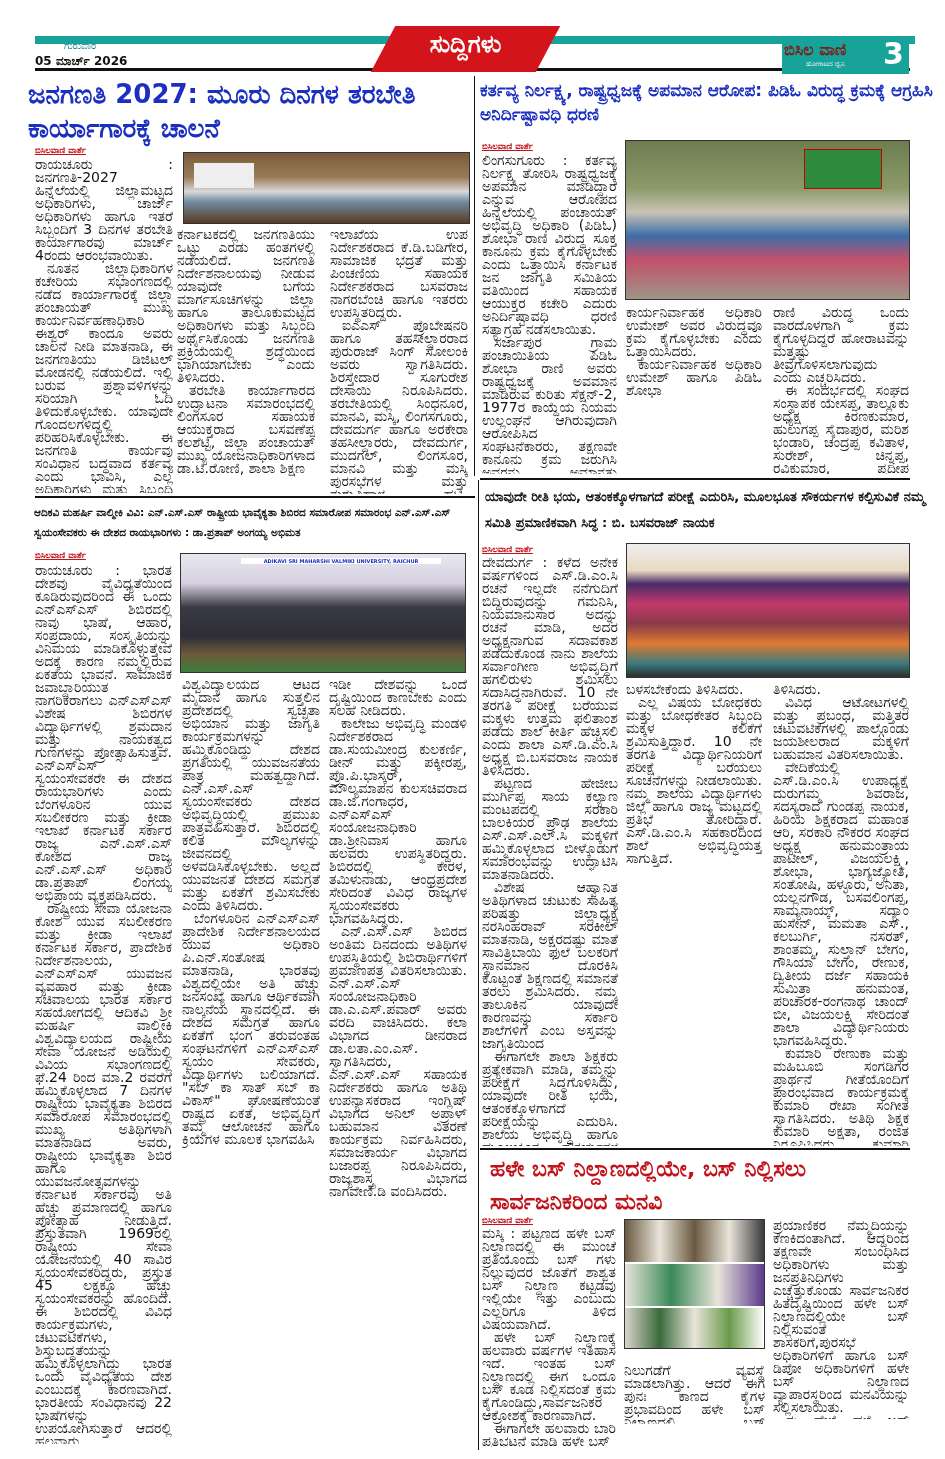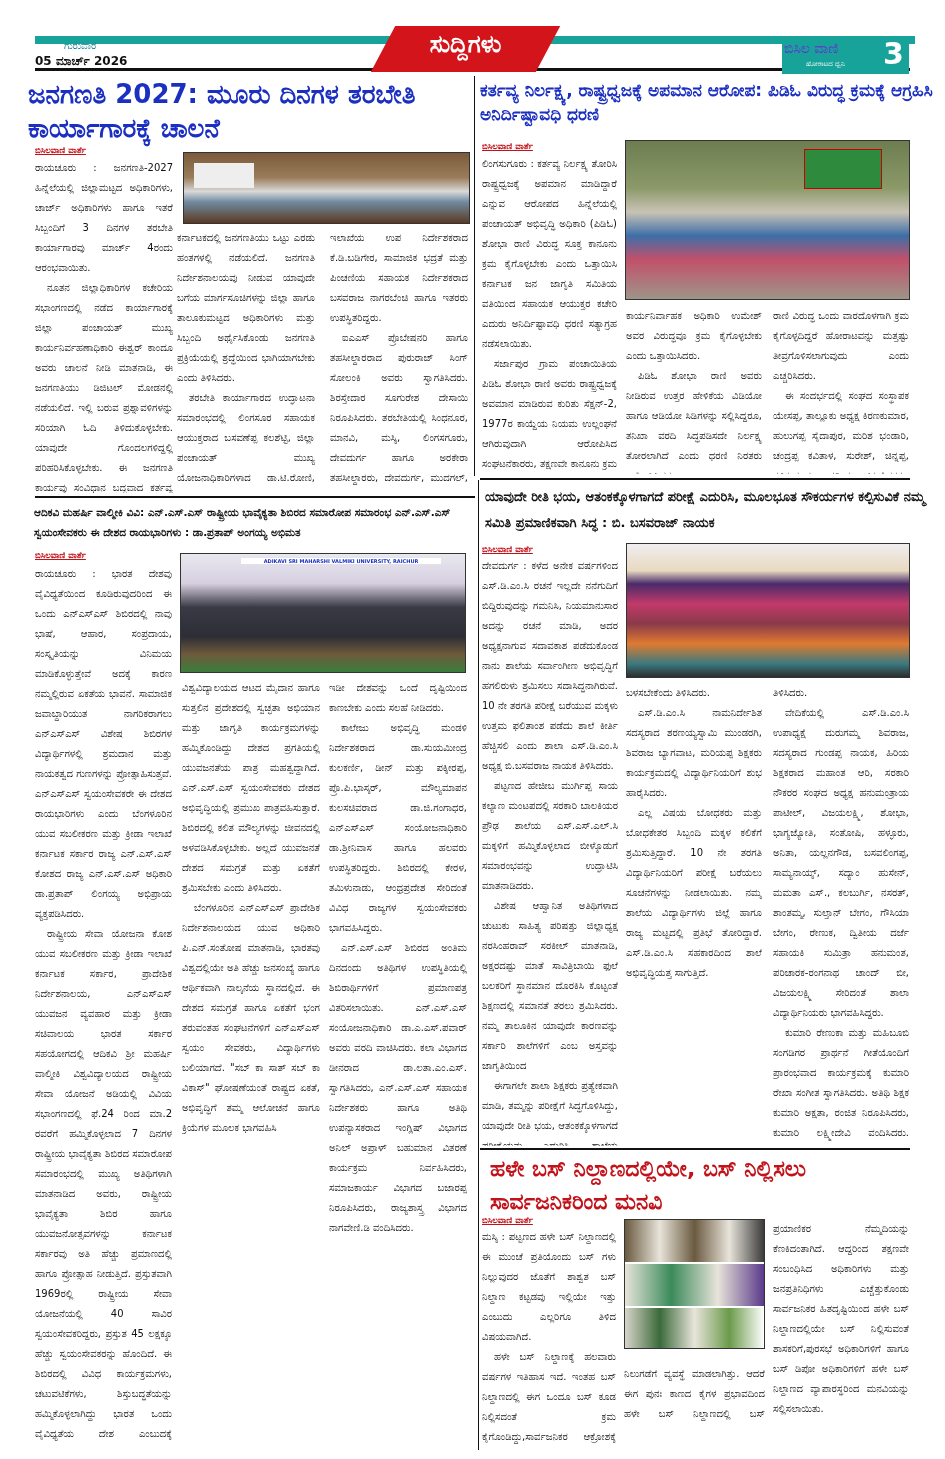--- a/index.html
+++ b/index.html
@@ -6,37 +6,37 @@
 body{width:945px;height:1459px;background:#fff;font-family:"DejaVu Sans",sans-serif;color:#111;position:relative;overflow:hidden}
 .abs{position:absolute}
 
 #topbar{left:35px;top:36px;width:880px;height:8px;background:#17a39a}
 #dayname{left:64px;top:40px;font-size:10px;color:#0e7a8c}
 #date{left:35px;top:54px;font-size:12px;font-weight:bold;color:#111}
 #blackline{left:35px;top:68px;width:875px;height:3px;background:#111}
 #section{left:383px;top:26px;width:165px;height:46px;background:#d4141b;transform:skewX(-28deg)}
 #section-label{left:383px;top:30px;width:165px;text-align:center;color:#fff;font-size:24px;font-weight:bold}
 #brand{left:782px;top:39px;width:127px;height:35px;background:#17a39a}
-#brand-name{left:784px;top:40px;font-size:14px;font-weight:normal;color:#6d28d9}
+#brand-name{left:784px;top:40px;font-size:16px;font-weight:bold;color:#7f1d1d}
 #brand-sub{left:806px;top:60px;font-size:7px;color:#fff}
 #page-num{left:883px;top:36px;font-size:30px;font-weight:bold;color:#fff}
 
 .hl{text-align:left;font-weight:bold;line-height:1.2}
 #h1{left:28px;top:77px;width:440px;font-size:26px;color:#1b2fc0;line-height:34px}
 #h2{left:480px;top:78px;width:460px;font-size:17px;color:#1b2fc0;line-height:24px}
 #h3{left:34px;top:502px;width:440px;font-size:10.5px;color:#111;line-height:20px}
 #h4{left:485px;top:484px;width:450px;font-size:13px;color:#111;line-height:26px}
 #h5{left:490px;top:1152px;width:440px;font-size:22px;color:#c2121a;line-height:33px}
 
 .vrule{background:#111;width:1px}
 .hrule{background:#111;height:2px}
 
 .byline{font-size:8.5px;font-weight:bold;color:#c2121a;text-decoration:underline}
 
-.col{font-size:10px;line-height:20px;text-align:justify;color:#111;overflow:hidden}
+.col{font-size:14px;line-height:13px;text-align:justify;color:#111;overflow:hidden}
 .col p{text-indent:12px}
 .col p.first{text-indent:0}
 
 .photo{overflow:hidden;border:1px solid #333}
 </style>
 </head>
 <body>
 
 <div class="abs" id="topbar"></div>
 <div class="abs" id="dayname">ಗುರುವಾರ</div>
@@ -78,21 +78,20 @@
 <div class="abs byline" style="left:482px;top:141px">ಬಿಸಿಲವಾಣಿ ವಾರ್ತೆ</div>
 <div class="abs photo" style="left:625px;top:140px;width:285px;height:160px;background:linear-gradient(180deg,#6d7d50 0%,#8c9a6a 30%,#c9c3b5 45%,#3d6ea8 60%,#c2506a 75%,#9e9588 100%)">
   <div style="position:absolute;left:178px;top:8px;width:78px;height:40px;background:#2e8a3c;border:1px solid #c00"></div>
 </div>
 <div class="abs col" style="left:482px;top:154px;width:135px;height:320px">
   <p class="first">ಲಿಂಗಸುಗೂರು : ಕರ್ತವ್ಯ ನಿರ್ಲಕ್ಷ್ಯ ತೋರಿಸಿ ರಾಷ್ಟ್ರಧ್ವಜಕ್ಕೆ ಅಪಮಾನ ಮಾಡಿದ್ದಾರೆ ಎನ್ನುವ ಆರೋಪದ ಹಿನ್ನೆಲೆಯಲ್ಲಿ ಪಂಚಾಯತ್ ಅಭಿವೃದ್ಧಿ ಅಧಿಕಾರಿ (ಪಿಡಿಓ) ಶೋಭಾ ರಾಣಿ ವಿರುದ್ಧ ಸೂಕ್ತ ಕಾನೂನು ಕ್ರಮ ಕೈಗೊಳ್ಳಬೇಕು ಎಂದು ಒತ್ತಾಯಿಸಿ ಕರ್ನಾಟಕ ಜನ ಜಾಗೃತಿ ಸಮಿತಿಯ ವತಿಯಿಂದ ಸಹಾಯಕ ಆಯುಕ್ತರ ಕಚೇರಿ ಎದುರು ಅನಿರ್ದಿಷ್ಟಾವಧಿ ಧರಣಿ ಸತ್ಯಾಗ್ರಹ ನಡೆಸಲಾಯಿತು.</p>
   <p>ಸರ್ಜಾಪುರ ಗ್ರಾಮ ಪಂಚಾಯಿತಿಯ ಪಿಡಿಓ ಶೋಭಾ ರಾಣಿ ಅವರು ರಾಷ್ಟ್ರಧ್ವಜಕ್ಕೆ ಅವಮಾನ ಮಾಡಿರುವ ಕುರಿತು ಸೆಕ್ಷನ್-2, 1977ರ ಕಾಯ್ದೆಯ ನಿಯಮ ಉಲ್ಲಂಘನೆ ಆಗಿರುವುದಾಗಿ ಆರೋಪಿಸಿದ ಸಂಘಟನೆಕಾರರು, ತಕ್ಷಣವೇ ಕಾನೂನು ಕ್ರಮ ಜರುಗಿಸಿ ಅವರನ್ನು ಅಮಾನತು ಮಾಡಬೇಕೆಂದು ಆಗ್ರಹಿಸಿದರು. ಅಲ್ಲದೆ, ಪ್ರಕರಣದ ಕುರಿತು ಸೂಕ್ತ ತನಿಖೆ ಕೈಗೊಳ್ಳದೇ ಪಿಡಿಓಗೆ ಬೆಂಬಲ ನೀಡುತ್ತಿದ್ದಾರೆ ಎನ್ನಲಾದ ತಾಲ್ಲೂಕು ಪಂಚಾಯಿತಿ</p>
 </div>
 <div class="abs col" style="left:626px;top:306px;width:136px;height:168px">
   <p class="first">ಕಾರ್ಯನಿರ್ವಾಹಕ ಅಧಿಕಾರಿ ಉಮೇಶ್ ಅವರ ವಿರುದ್ಧವೂ ಕ್ರಮ ಕೈಗೊಳ್ಳಬೇಕು ಎಂದು ಒತ್ತಾಯಿಸಿದರು.</p>
-  <p>ಪಿಡಿಓ ಶೋಭಾ ರಾಣಿ ಅವರು ನೀಡಿರುವ ಉತ್ತರ ಹೇಳಿಕೆಯ ವಿಡಿಯೋ ಹಾಗೂ ಆಡಿಯೋ ಸಿಡಿಗಳನ್ನು ಸಲ್ಲಿಸಿದ್ದರೂ, ತನಿಖಾ ವರದಿ ಸಿದ್ಧಪಡಿಸದೇ ನಿರ್ಲಕ್ಷ್ಯ ತೋರಲಾಗಿದೆ ಎಂದು ಧರಣಿ ನಿರತರು ಆರೋಪಿಸಿದರು.</p>
   <p>ಕಾರ್ಯನಿರ್ವಾಹಕ ಅಧಿಕಾರಿ ಉಮೇಶ್ ಹಾಗೂ ಪಿಡಿಓ ಶೋಭಾ</p>
 </div>
 <div class="abs col" style="left:773px;top:306px;width:136px;height:168px">
   <p class="first">ರಾಣಿ ವಿರುದ್ಧ ಒಂದು ವಾರದೊಳಗಾಗಿ ಕ್ರಮ ಕೈಗೊಳ್ಳದಿದ್ದರೆ ಹೋರಾಟವನ್ನು ಮತ್ತಷ್ಟು ತೀವ್ರಗೊಳಿಸಲಾಗುವುದು ಎಂದು ಎಚ್ಚರಿಸಿದರು.</p>
   <p>ಈ ಸಂದರ್ಭದಲ್ಲಿ ಸಂಘದ ಸಂಸ್ಥಾಪಕ ಯೇಸಪ್ಪ, ತಾಲ್ಲೂಕು ಅಧ್ಯಕ್ಷ ಕಿರಣಕುಮಾರ, ಹುಲುಗಪ್ಪ ಸೈದಾಪುರ, ಮರಿಶ ಭಂಡಾರಿ, ಚಂದ್ರಪ್ಪ ಕವಿತಾಳ, ಸುರೇಶ್, ಚಿನ್ನಪ್ಪ, ರವಿಕುಮಾರ, ಪ್ರದೀಪ ಚಿಕ್ಕಹೇಸರರೂ ಸೇರಿದಂತೆ ಹಲವು ಸಂಘಟನೆಕಾರರು ಉಪಸ್ಥಿತರಿದ್ದರು.</p>
 </div>
 
 <div class="abs hl" id="h3">ಆದಿಕವಿ ಮಹರ್ಷಿ ವಾಲ್ಮೀಕಿ ವಿವಿ: ಎನ್.ಎಸ್.ಎಸ್ ರಾಷ್ಟ್ರೀಯ ಭಾವೈಕ್ಯತಾ ಶಿಬಿರದ ಸಮಾರೋಪ ಸಮಾರಂಭ ಎನ್.ಎಸ್.ಎಸ್ ಸ್ವಯಂಸೇವಕರು ಈ ದೇಶದ ರಾಯಭಾರಿಗಳು : ಡಾ.ಪ್ರತಾಪ್ ಅಂಗಯ್ಯ ಅಭಿಮತ</div>
 <div class="abs byline" style="left:35px;top:550px">ಬಿಸಿಲವಾಣಿ ವಾರ್ತೆ</div>
 <div class="abs photo" style="left:180px;top:553px;width:286px;height:120px;background:linear-gradient(180deg,#e8e8ee 0%,#d6cfe0 25%,#3a3a45 45%,#2d2d36 70%,#6e5a3c 85%,#3c7d3c 100%)">
@@ -117,25 +116,25 @@
 <div class="abs byline" style="left:482px;top:544px">ಬಿಸಿಲವಾಣಿ ವಾರ್ತೆ</div>
 <div class="abs photo" style="left:626px;top:543px;width:284px;height:135px;background:linear-gradient(180deg,#f0eef0 0%,#e8d9c0 20%,#4a2a6a 30%,#c23a6a 45%,#8a3a4a 60%,#e07a30 75%,#3a7a80 90%,#2d2d2d 100%)"></div>
 <div class="abs col" style="left:482px;top:556px;width:136px;height:590px">
   <p class="first">ದೇವದುರ್ಗ : ಕಳೆದ ಅನೇಕ ವರ್ಷಗಳಿಂದ ಎಸ್.ಡಿ.ಎಂ.ಸಿ ರಚನೆ ಇಲ್ಲದೇ ನನೆಗುದಿಗೆ ಬಿದ್ದಿರುವುದನ್ನು ಗಮನಿಸಿ, ನಿಯಮಾನುಸಾರ ಅದನ್ನು ರಚನೆ ಮಾಡಿ, ಅದರ ಅಧ್ಯಕ್ಷನಾಗುವ ಸದಾವಕಾಶ ಪಡೆದುಕೊಂಡ ನಾನು ಶಾಲೆಯ ಸರ್ವಾಂಗೀಣ ಅಭಿವೃದ್ಧಿಗೆ ಹಗಲಿರುಳು ಶ್ರಮಿಸಲು ಸದಾಸಿದ್ಧನಾಗಿರುವೆ. 10 ನೇ ತರಗತಿ ಪರೀಕ್ಷೆ ಬರೆಯುವ ಮಕ್ಕಳು ಉತ್ತಮ ಫಲಿತಾಂಶ ಪಡೆದು ಶಾಲೆ ಕೀರ್ತಿ ಹೆಚ್ಚಿಸಲಿ ಎಂದು ಶಾಲಾ ಎಸ್.ಡಿ.ಎಂ.ಸಿ ಅಧ್ಯಕ್ಷ ಬಿ.ಬಸವರಾಜ ನಾಯಕ ತಿಳಿಸಿದರು.</p>
   <p>ಪಟ್ಟಣದ ಹೇಜೀಬ ಮುರ್ಗಿಪ್ಪ ಸಾಯ ಕಲ್ಯಾಣ ಮಂಟಪದಲ್ಲಿ ಸರಕಾರಿ ಬಾಲಕಿಯರ ಪ್ರೌಢ ಶಾಲೆಯ ಎಸ್.ಎಸ್.ಎಲ್.ಸಿ ಮಕ್ಕಳಿಗೆ ಹಮ್ಮಿಕೊಳ್ಳಲಾದ ಬೀಳ್ಕೊಡುಗೆ ಸಮಾರಂಭವನ್ನು ಉದ್ಘಾಟಿಸಿ ಮಾತನಾಡಿದರು.</p>
   <p>ವಿಶೇಷ ಆಹ್ವಾನಿತ ಅತಿಥಿಗಳಾದ ಚುಟುಕು ಸಾಹಿತ್ಯ ಪರಿಷತ್ತು ಜಿಲ್ಲಾಧ್ಯಕ್ಷ ನರಸಿಂಹರಾವ್ ಸರಕೀಲ್ ಮಾತನಾಡಿ, ಅಕ್ಷರದಷ್ಟು ಮಾತೆ ಸಾವಿತ್ರಿಬಾಯಿ ಫುಲೆ ಬಲಕರಿಗೆ ಸ್ಥಾನಮಾನ ದೊರಕಿಸಿ ಕೊಟ್ಟಂತೆ ಶಿಕ್ಷಣದಲ್ಲಿ ಸಮಾನತೆ ತರಲು ಶ್ರಮಿಸಿದರು. ನಮ್ಮ ತಾಲೂಕಿನ ಯಾವುದೇ ಕಾರಣವನ್ನು ಸರ್ಕಾರಿ ಶಾಲೆಗಳಿಗೆ ಎಂಬ ಅಸ್ತವನ್ನು ಜಾಗೃತಿಯಿಂದ</p>
   <p>ಈಗಾಗಲೇ ಶಾಲಾ ಶಿಕ್ಷಕರು ಪ್ರತ್ಯೇಕವಾಗಿ ಮಾಡಿ, ತಮ್ಮನ್ನು ಪರೀಕ್ಷೆಗೆ ಸಿದ್ಧಗೊಳಿಸಿದ್ದು, ಯಾವುದೇ ರೀತಿ ಭಯ, ಆತಂಕಕ್ಕೊಳಗಾಗದೆ ಪರೀಕ್ಷೆಯನ್ನು ಎದುರಿಸಿ. ಶಾಲೆಯ ಅಭಿವೃದ್ಧಿ ಹಾಗೂ ಮೂಲಭೂತ ಸೌಕರ್ಯಗಳ ಕಲ್ಪಿಸುವಿಕೆಗೆ ನಮ್ಮ ಸಮಿತಿ ಪ್ರಾಮಾಣಿಕವಾಗಿ ಪ್ರಯತ್ನಿಸುತ್ತದೆ ಎಂದು ತಿಳಿಸಿದರು.</p>
 </div>
 <div class="abs col" style="left:626px;top:683px;width:136px;height:463px">
   <p class="first">ಬಳಸಬೇಕೆಂದು ತಿಳಿಸಿದರು.</p>
-  <p>ಎಸ್.ಡಿ.ಎಂ.ಸಿ ನಾಮನಿರ್ದೇಶಿತ ಸದಸ್ಯರಾದ ಶರಣಯ್ಯಸ್ವಾಮಿ ಮುಂಡರಗಿ, ಶಿವರಾಜ ಬ್ಯಾಗವಾಟ, ಮರಿಯಪ್ಪ ಶಿಕ್ಷಕರು ಕಾರ್ಯಕ್ರಮದಲ್ಲಿ ವಿದ್ಯಾರ್ಥಿನಿಯರಿಗೆ ಶುಭ ಹಾರೈಸಿದರು.</p>
   <p>ಎಲ್ಲ ವಿಷಯ ಬೋಧಕರು ಮತ್ತು ಬೋಧಕೇತರ ಸಿಬ್ಬಂದಿ ಮಕ್ಕಳ ಕಲಿಕೆಗೆ ಶ್ರಮಿಸುತ್ತಿದ್ದಾರೆ. 10 ನೇ ತರಗತಿ ವಿದ್ಯಾರ್ಥಿನಿಯರಿಗೆ ಪರೀಕ್ಷೆ ಬರೆಯಲು ಸೂಚನೆಗಳನ್ನು ನೀಡಲಾಯಿತು. ನಮ್ಮ ಶಾಲೆಯ ವಿದ್ಯಾರ್ಥಿಗಳು ಜಿಲ್ಲೆ ಹಾಗೂ ರಾಜ್ಯ ಮಟ್ಟದಲ್ಲಿ ಪ್ರತಿಭೆ ತೋರಿದ್ದಾರೆ. ಎಸ್.ಡಿ.ಎಂ.ಸಿ ಸಹಕಾರದಿಂದ ಶಾಲೆ ಅಭಿವೃದ್ಧಿಯತ್ತ ಸಾಗುತ್ತಿದೆ.</p>
 </div>
 <div class="abs col" style="left:773px;top:683px;width:136px;height:463px">
   <p class="first">ತಿಳಿಸಿದರು.</p>
+  <p>ವಿವಿಧ ಆಟೋಟಗಳಲ್ಲಿ ಮತ್ತು ಪ್ರಬಂಧ, ಮತ್ತಿತರ ಚಟುವಟಿಕೆಗಳಲ್ಲಿ ಪಾಲ್ಗೊಂಡು ಜಯಶೀಲರಾದ ಮಕ್ಕಳಿಗೆ ಬಹುಮಾನ ವಿತರಿಸಲಾಯಿತು.</p>
   <p>ವೇದಿಕೆಯಲ್ಲಿ ಎಸ್.ಡಿ.ಎಂ.ಸಿ ಉಪಾಧ್ಯಕ್ಷೆ ದುರುಗಮ್ಮ ಶಿವರಾಜ, ಸದಸ್ಯರಾದ ಗುಂಡಪ್ಪ ನಾಯಕ, ಹಿರಿಯ ಶಿಕ್ಷಕರಾದ ಮಹಾಂತ ಆರಿ, ಸರಕಾರಿ ನೌಕರರ ಸಂಘದ ಅಧ್ಯಕ್ಷ ಹನುಮಂತ್ರಾಯ ಪಾಟೀಲ್, ವಿಜಯಲಕ್ಷ್ಮಿ, ಶೋಭಾ, ಭಾಗ್ಯಜ್ಯೋತಿ, ಸಂತೋಷಿ, ಹಳ್ಳೂರು, ಅನಿತಾ, ಯಲ್ಲನಗೌಡ, ಬಸವಲಿಂಗಪ್ಪ, ಸಾಮ್ಯನಾಯ್ಕ್, ಸದ್ಯಾಂ ಹುಸೇನ್, ಮಮತಾ ಎಸ್., ಕಲಬುರ್ಗಿ, ನಸರತ್, ಶಾಂತಮ್ಮ, ಸುಲ್ತಾನ್ ಬೇಗಂ, ಗೌಸಿಯಾ ಬೇಗಂ, ರೇಣುಕ, ದ್ವಿತೀಯ ದರ್ಜೆ ಸಹಾಯಕಿ ಸುಮಿತ್ರಾ ಹನುಮಂತ, ಪರಿಚಾರಕ-ರಂಗನಾಥ ಚಾಂದ್ ಬೀ, ವಿಜಯಲಕ್ಷ್ಮಿ ಸೇರಿದಂತೆ ಶಾಲಾ ವಿದ್ಯಾರ್ಥಿನಿಯರು ಭಾಗವಹಿಸಿದ್ದರು.</p>
   <p>ಕುಮಾರಿ ರೇಣುಕಾ ಮತ್ತು ಮಹಿಬೂಬಿ ಸಂಗಡಿಗರ ಪ್ರಾರ್ಥನೆ ಗೀತೆಯೊಂದಿಗೆ ಪ್ರಾರಂಭವಾದ ಕಾರ್ಯಕ್ರಮಕ್ಕೆ ಕುಮಾರಿ ರೇಖಾ ಸಂಗೀತ ಸ್ವಾಗತಿಸಿದರು. ಅತಿಥಿ ಶಿಕ್ಷಕ ಕುಮಾರಿ ಅಕ್ಷತಾ, ರಂಜಿತ ನಿರೂಪಿಸಿದರು, ಕುಮಾರಿ ಲಕ್ಷ್ಮೀದೇವಿ ವಂದಿಸಿದರು. ಕಾರ್ಯಕ್ರಮದ ನಂತರ ವಿದ್ಯಾರ್ಥಿಗಳಿಂದ ಸಾಂಸ್ಕೃತಿಕ ಚಟುವಟಿಕೆಗಳ ವಿಶೇಷ ಗಮನ ಸೆಳೆದವು.</p>
 </div>
 
 <div class="abs hl" id="h5">ಹಳೇ ಬಸ್ ನಿಲ್ದಾಣದಲ್ಲಿಯೇ, ಬಸ್ ನಿಲ್ಲಿಸಲು ಸಾರ್ವಜನಿಕರಿಂದ ಮನವಿ</div>
 <div class="abs byline" style="left:482px;top:1215px">ಬಿಸಿಲವಾಣಿ ವಾರ್ತೆ</div>
 <div class="abs photo" style="left:624px;top:1219px;width:141px;height:130px;background:#fff">
   <div style="height:42px;background:linear-gradient(90deg,#6a5a40,#e8e4da,#6a5a40,#e8e4da,#3a3a3a)"></div>
   <div style="height:2px"></div>
   <div style="height:42px;background:linear-gradient(90deg,#e8e4da,#3a8a5a,#e8e4da,#5a3a8a)"></div>

